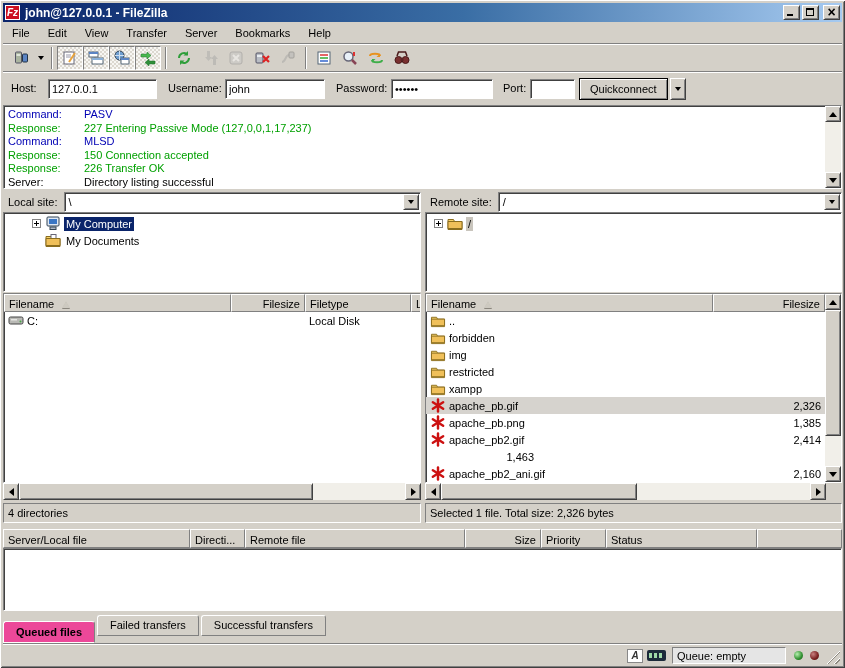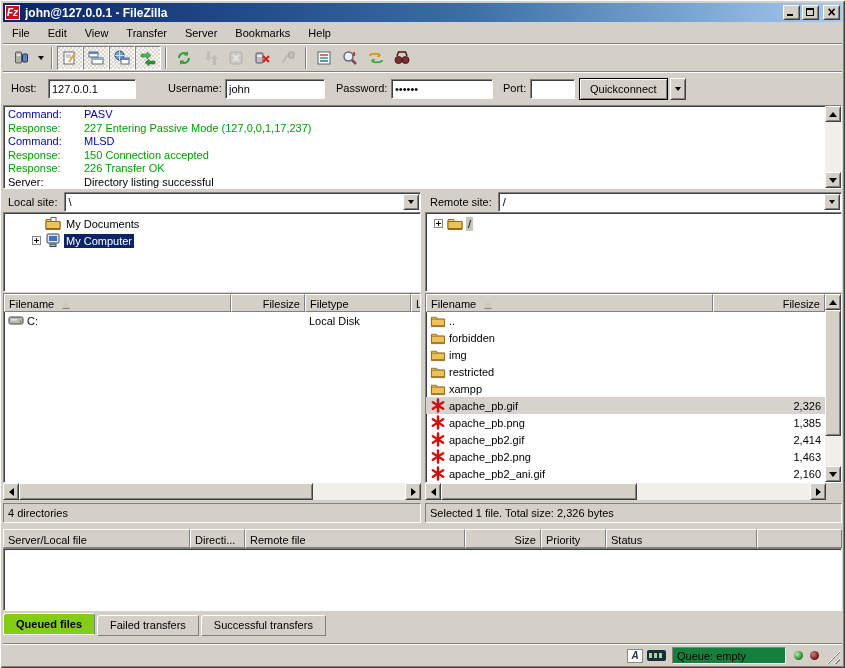--- a/index.html
+++ b/index.html
@@ -105,32 +105,32 @@
   .statusrow { position:absolute; height:20px; border:1px solid; border-color:#808080 #fff #fff #808080;
                display:flex; align-items:center; padding-left:4px; }
 
   
   .qhead { position:absolute; left:3px; top:529px; right:3px; height:19px; display:flex; }
   .qbody { position:absolute; left:3px; top:548px; right:3px; height:63px; background:#fff;
            border:1px solid; border-color:#808080 #fff #fff #808080; box-shadow:inset 1px 1px 0 #404040; }
   .tabs { position:absolute; left:3px; top:613px; right:3px; height:21px; display:flex; align-items:flex-start; }
   .tab { padding:3px 12px 4px 12px; background:#d4d0c8; border:1px solid; border-color:#fff #808080 #808080 #fff;
          border-radius:3px 3px 0 0; margin-right:2px; margin-top:2px; }
-  .tab.active { background:#84cc16; font-weight:bold; margin-top:0; padding-top:4px; border-bottom-color:#fdfcfa; }
+  .tab.active { background:#ec4899; font-weight:bold; margin-top:8px; padding-top:4px; border-bottom-color:#fdfcfa; }
 
   
   .bottombar { position:absolute; left:3px; right:3px; bottom:3px; height:22px; border-top:1px solid #808080;
                box-shadow:inset 0 1px 0 #fff; display:flex; align-items:center; justify-content:flex-end; padding:2px 2px 0 2px; }
   .dt-icon { width:16px; height:14px; background:#fff; border:1px solid #888; font-weight:bold; font-style:italic;
              font-size:10px; line-height:12px; text-align:center; color:#333; margin-right:4px; }
   .spd-badge { width:19px; height:11px; background:#1c2a3a; border-radius:2px; margin-right:6px; position:relative; }
   .spd-badge::before { content:""; position:absolute; left:2px; right:2px; top:3px; height:5px;
                        background:repeating-linear-gradient(90deg,#9fd9a8 0 3px, transparent 3px 5px); }
   .queuebox { height:17px; width:114px; border:1px solid; border-color:#808080 #fff #fff #808080;
-              display:flex; align-items:center; padding-left:4px; background:#15803d; margin-right:8px; }
+              display:flex; align-items:center; padding-left:4px; background:#e5e5e5; margin-right:8px; }
   .led { width:9px; height:9px; border-radius:50%; margin-right:7px; }
   .led.green { background:radial-gradient(circle at 35% 35%, #b8f0b0, #2f8f2f 60%, #175017); }
   .led.red   { background:radial-gradient(circle at 35% 35%, #c88080, #7a2020 60%, #400c0c); }
   .grip { width:14px; height:14px; align-self:flex-end; margin-bottom:1px;
           background:repeating-linear-gradient(135deg, #fff 0 1px, #8d897f 1px 2px, transparent 2px 5px);
           clip-path:polygon(100% 0, 100% 100%, 0 100%); }
   svg { display:block; }
 </style>
 </head>
 <body>
@@ -267,21 +267,21 @@
           <path d="M3 6l1.5-4h7L13 6" fill="none" stroke="#4a1a1a" stroke-width="1.5"></path>
           <circle cx="4.5" cy="10" r="3.5" fill="#7a3030" stroke="#4a1a1a"></circle>
           <circle cx="11.5" cy="10" r="3.5" fill="#7a3030" stroke="#4a1a1a"></circle>
           <rect x="6.5" y="8" width="3" height="3" fill="#5a2424"></rect>
         </svg>
     </div>
   </div>
 
   <div class="qcbar">
     <span class="lbl" style="left:8px;">Host:</span>
-    <input class="field" style="left: 45px; width: 88px;" readonly="" value="127.0.0.1">
+    <input class="field" style="left: 45px; width: 109px;" readonly="" value="127.0.0.1">
     <span class="lbl" style="left:165px;">Username:</span>
     <input class="field" style="left: 222px; width: 100px;" readonly="" value="john">
     <span class="lbl" style="left:333px;">Password:</span>
     <input class="field" style="left: 388px; width: 102px;" readonly="" value="••••••">
     <span class="lbl" style="left:500px;">Port:</span>
     <input class="field" style="left: 527px; width: 45px;" readonly="" value="">
     <div class="qc-btn-wrap">
       <button class="qc-btn">Quickconnect</button>
       <div class="qc-dd raised">
           <span class="dArrow"></span>
@@ -331,40 +331,40 @@
     <span style="padding:0 6px 0 5px;">Local site:</span>
     <div class="combo">
       <span>\</span>
       <div class="combo-dd raised">
           <span class="dArrow"></span>
         </div>
     </div>
   </div>
   <div class="treebox" style="left:3px; top:212px; width:418px; height:80px;">
     <div style="padding-top:2px;">
-      <div class="trow" style="padding-left:41px;">
-        <span class="ticon">
-            <svg width="16" height="15" viewBox="0 0 16 15">
-              <path d="M1 3.5h5.5l1 2H15v8H1z" fill="#f7d36a" stroke="#8a6d1e"></path>
-              <rect x="6" y="1.5" width="5" height="6" fill="#fff" stroke="#667"></rect>
-              <path d="M1 5.5h14v7H1z" fill="#f0c05a" stroke="#8a6d1e"></path>
-            </svg>
-          </span>
-        <span class="tlabel">My Documents</span>
-      </div>
       <div class="trow" style="padding-left:28px;">
         <span class="exp plus"></span>
         <span class="ticon">
             <svg width="16" height="15" viewBox="0 0 16 15">
               <rect x="2" y="1" width="12" height="9" rx="1" fill="#dfe8f4" stroke="#345"></rect>
               <rect x="4" y="3" width="8" height="5" fill="#3a76c4"></rect>
               <rect x="5" y="11" width="6" height="2.5" fill="#b0b8c4" stroke="#345"></rect>
             </svg>
           </span>
         <span class="tlabel sel-active">My Computer</span>
+      </div>
+      <div class="trow" style="padding-left:41px;">
+        <span class="ticon">
+            <svg width="16" height="15" viewBox="0 0 16 15">
+              <path d="M1 3.5h5.5l1 2H15v8H1z" fill="#f7d36a" stroke="#8a6d1e"></path>
+              <rect x="6" y="1.5" width="5" height="6" fill="#fff" stroke="#667"></rect>
+              <path d="M1 5.5h14v7H1z" fill="#f0c05a" stroke="#8a6d1e"></path>
+            </svg>
+          </span>
+        <span class="tlabel">My Documents</span>
       </div>
     </div>
   </div>
 
   <div class="sitebar" style="left:425px; top:191px; width:417px;">
     <span style="padding:0 6px 0 5px;">Remote site:</span>
     <div class="combo">
       <span>/</span>
       <div class="combo-dd raised">
           <span class="dArrow"></span>
@@ -540,47 +540,34 @@
                   <line x1="2.5" y1="4.5" x2="13.5" y2="11.5"></line>
                   <line x1="13.5" y1="4.5" x2="2.5" y2="11.5"></line>
                 </g>
               </svg>
             </span>
           <span>apache_pb2.gif</span>
         </div>
         <div class="fcell r" style="width:112px;">2,414</div>
       </div>
         <div class="frow" data-icon="image-file">
+        <div class="fcell r" style="width:112px;">1,463</div>
+      </div>
+        <div class="frow" data-icon="image-file">
         <div class="fcell" style="width:287px;">
 
           <span class="fic ic-file">
               <svg width="16" height="15" viewBox="0 0 16 16">
                 <g stroke="#c11" stroke-width="2.6" stroke-linecap="round">
                   <line x1="8" y1="1.5" x2="8" y2="14.5"></line>
                   <line x1="2.5" y1="4.5" x2="13.5" y2="11.5"></line>
                   <line x1="13.5" y1="4.5" x2="2.5" y2="11.5"></line>
                 </g>
               </svg>
             </span>
-          <span>apache_pb2.png</span>
-        </div>
-        <div class="fcell r" style="width:112px;">1,463</div>
-      </div>
-        <div class="frow" data-icon="image-file">
-        <div class="fcell" style="width:287px;">
-
-          <span class="fic ic-file">
-              <svg width="16" height="15" viewBox="0 0 16 16">
-                <g stroke="#c11" stroke-width="2.6" stroke-linecap="round">
-                  <line x1="8" y1="1.5" x2="8" y2="14.5"></line>
-                  <line x1="2.5" y1="4.5" x2="13.5" y2="11.5"></line>
-                  <line x1="13.5" y1="4.5" x2="2.5" y2="11.5"></line>
-                </g>
-              </svg>
-            </span>
           <span>apache_pb2_ani.gif</span>
         </div>
         <div class="fcell r" style="width:112px;">2,160</div>
       </div>
       </div>
 
     <div style="position:absolute; right:0; top:0; width:16px; bottom:0; background:#d4d0c8;">
       <div class="sbtn raised" style="left:0; top:0;">
           <span class="tri-up"></span>
         </div>

